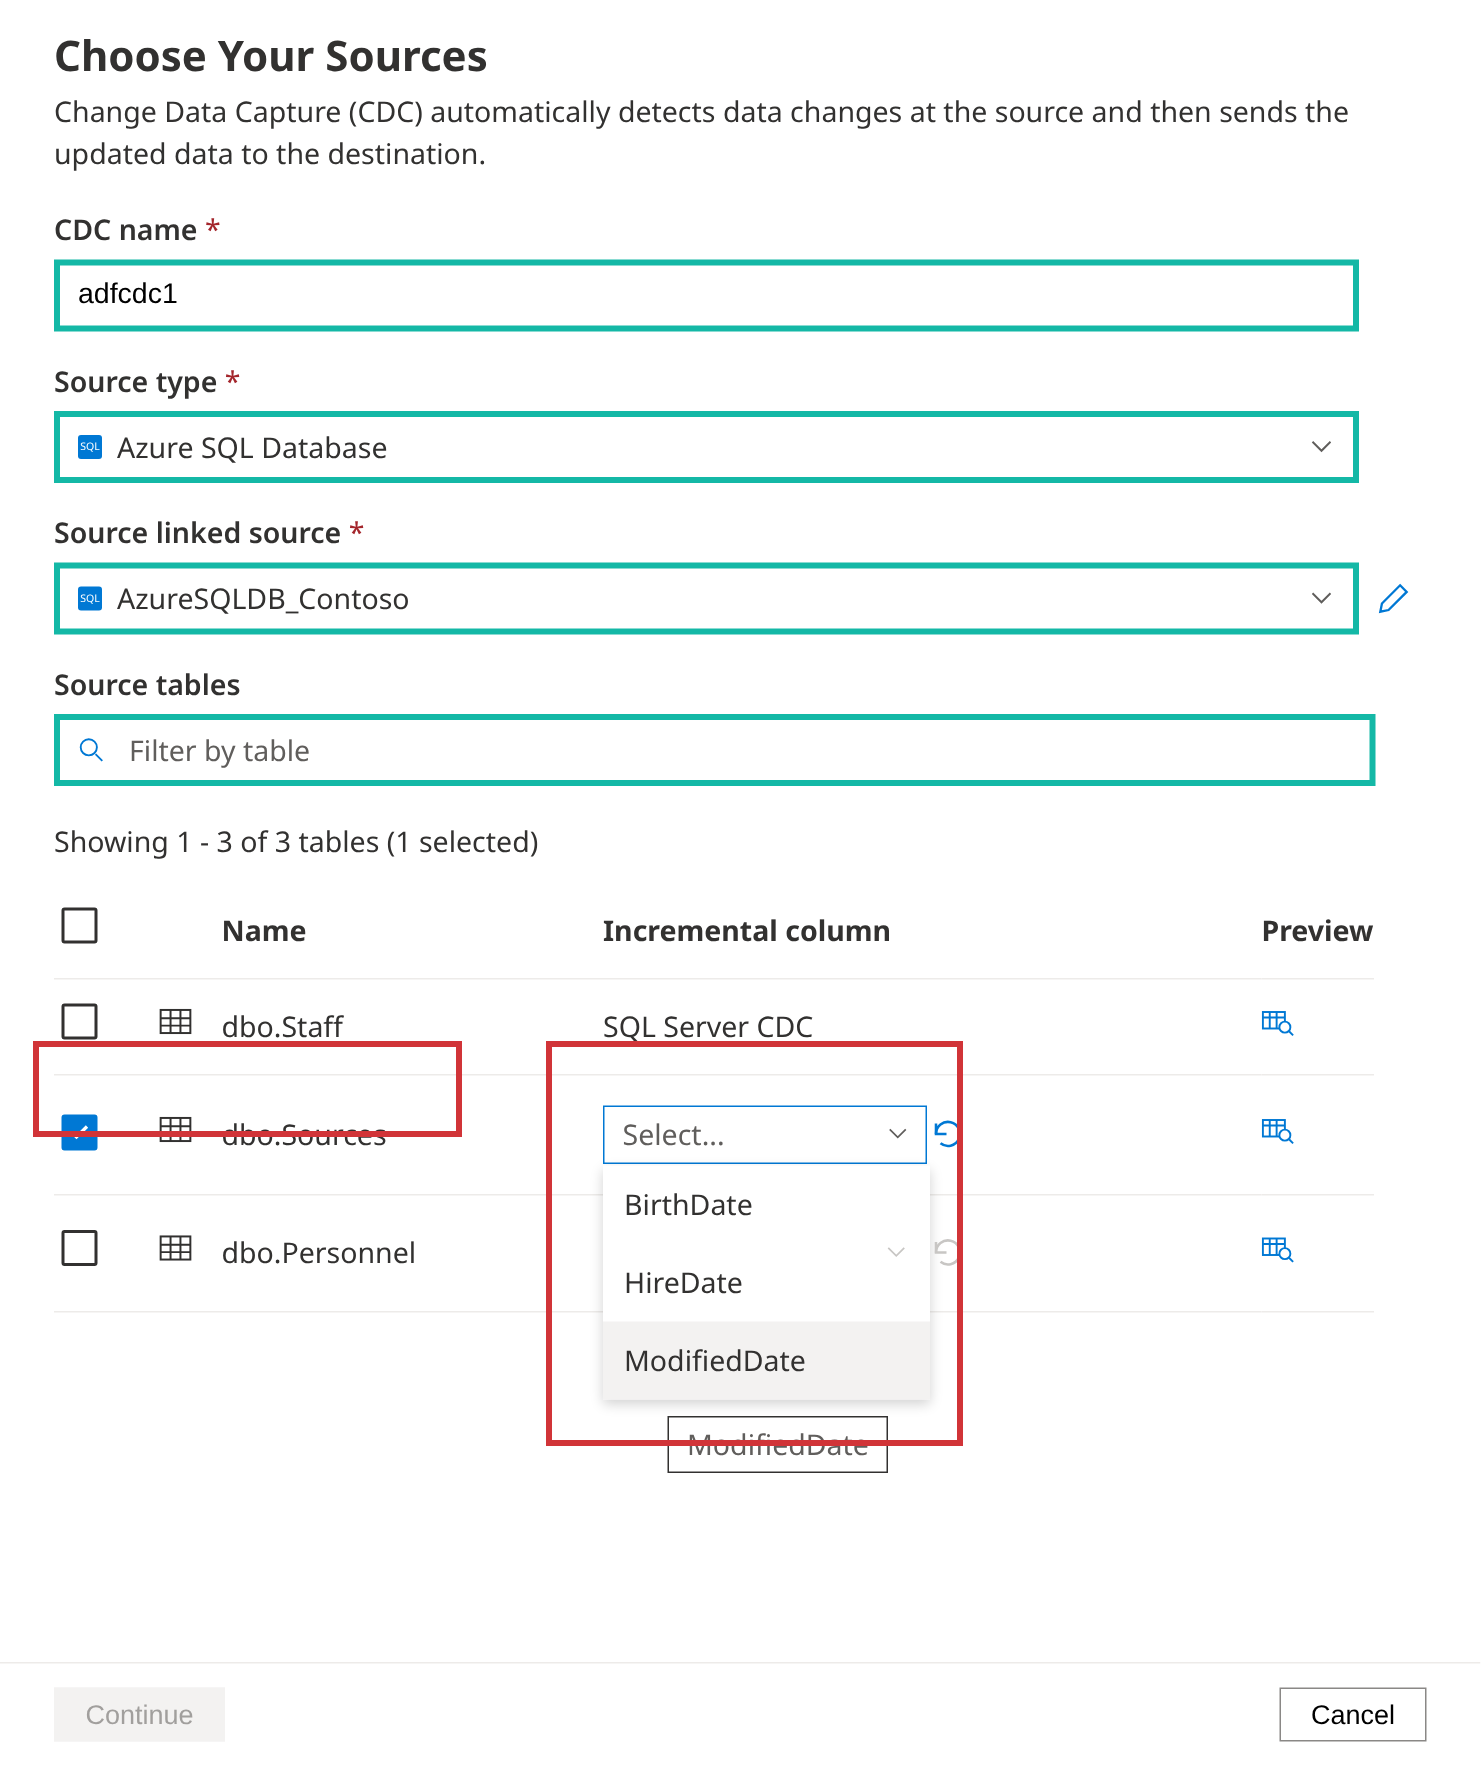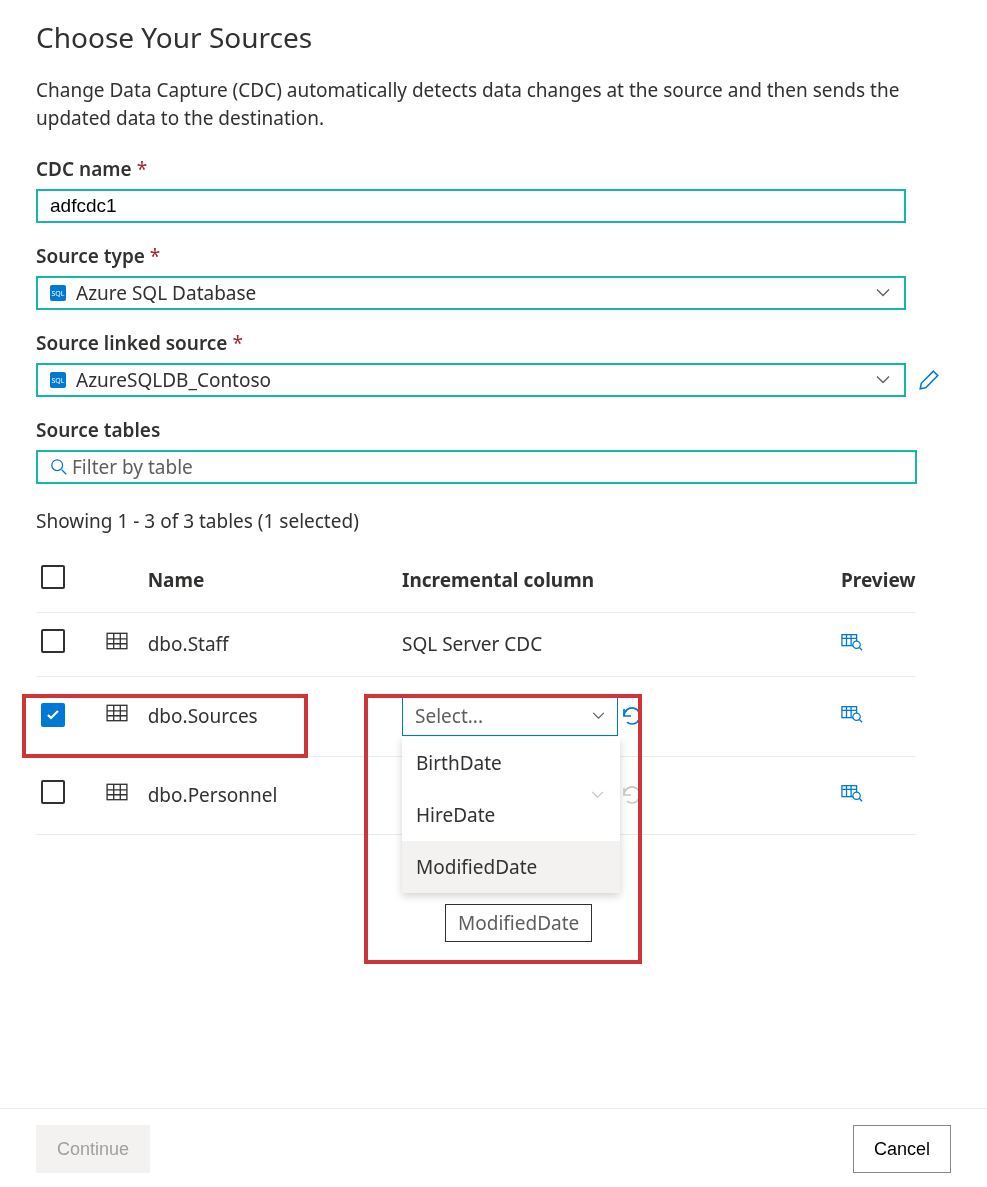--- a/index.html
+++ b/index.html
@@ -1,24 +1,24 @@
 <!DOCTYPE html>
 <html><head>
   <meta charset="utf-8">
   <style>
     *{box-sizing:border-box}
     body{margin:0;font-family:"Segoe UI",system-ui,-apple-system,sans-serif;background:#fff;color:#323130;width:987px}
     .page{padding:8px 36px 0 36px;height:1108px}
-    h1{font-size:28px;font-weight:400;margin:10px 0 20px}
+    h1{font-size:28px;font-weight:700;margin:10px 0 4px}
     .subtitle{font-size:19px;line-height:1.48;color:#323130;margin-bottom:24px}
     .field{margin-bottom:20px}
     .label{font-size:19px;font-weight:600;margin-bottom:7px;display:block}
     .req{color:#a4262c;font-weight:400}
-    .text-input,.select-input{width:870px;height:34px;border:2px solid #14b8a6;background:#fff;font-size:19px;padding:0 12px;display:flex;align-items:center}
-    .text-input.search{color:#605e5c;gap:4px;width:881px}
+    .text-input,.select-input{width:870px;height:48px;border:4px solid #14b8a6;background:#fff;font-size:19px;padding:0 12px;display:flex;align-items:center}
+    .text-input.search{color:#605e5c;gap:16px;width:881px}
     .select-input{gap:10px;position:relative}
     .chev{position:absolute;right:14px;top:50%;transform:translateY(-50%)}
     .ls-row{display:flex;align-items:center;gap:12px}
     .ls-row .select-input{width:870px}
     .status-line{font-size:19px;margin:24px 0 14px}
     .table{width:880px;border-collapse:collapse}
     .table th,.table td{text-align:left;font-size:19px;padding:0;vertical-align:middle;height:64px;border-bottom:1px solid #edebe9}
     .th{font-weight:700}
     .col-chk{width:70px;padding-left:5px !important}
     .col-ico{width:42px}
@@ -30,21 +30,21 @@
     .col-name span{padding-top:3px}
     .hl{border:4px solid #d13438;position:absolute;pointer-events:none}
     .sel-dd{width:216px;height:39px;border:1px solid #0078d4;background:#fff;display:flex;align-items:center;padding:0 12px;color:#605e5c;font-size:19px;position:relative}
     .sel-dd .chev{right:12px}
     .dd-list{position:absolute;top:39px;left:-1px;width:218px;background:#fff;border:none;box-shadow:0 3px 8px rgba(0,0,0,0.18)}
     .dd-item{padding:13px 14px;font-size:19px;color:#323130}
     .dd-item.hover{background:#f3f2f1}
     .tooltip{position:absolute;top:206px;left:42px;border:1px solid #323130;background:#fff;padding:5px 12px;font-size:19px}
     .inc-cell{position:relative;display:flex;align-items:center;gap:2px}
     .footer{border-top:1px solid #edebe9;padding:16px 36px;display:flex;justify-content:space-between;align-items:center}
-    .btn{height:48px;padding:16px 20px;font-size:18px;border:1px solid #8a8886;background:#fff;display:inline-flex;align-items:center}
+    .btn{height:36px;padding:16px 20px;font-size:18px;border:1px solid #8a8886;background:#fff;display:inline-flex;align-items:center}
     .btn.primary{background:#f3f2f1;border-color:#f3f2f1;color:#a19f9d}
     .icon-sql{width:16px;height:16px;background:#0078d4;border-radius:2px;flex-shrink:0;color:#fff;font-size:7px;font-weight:normal;display:inline-flex;align-items:center;justify-content:center}
     svg{flex-shrink:0}
   </style>
 </head>
 <body>
 
 <div class="page">
   <h1>Choose Your Sources</h1>
   <div class="subtitle">Change Data Capture (CDC) automatically detects data changes at the source and then sends the updated data to the destination.</div>

